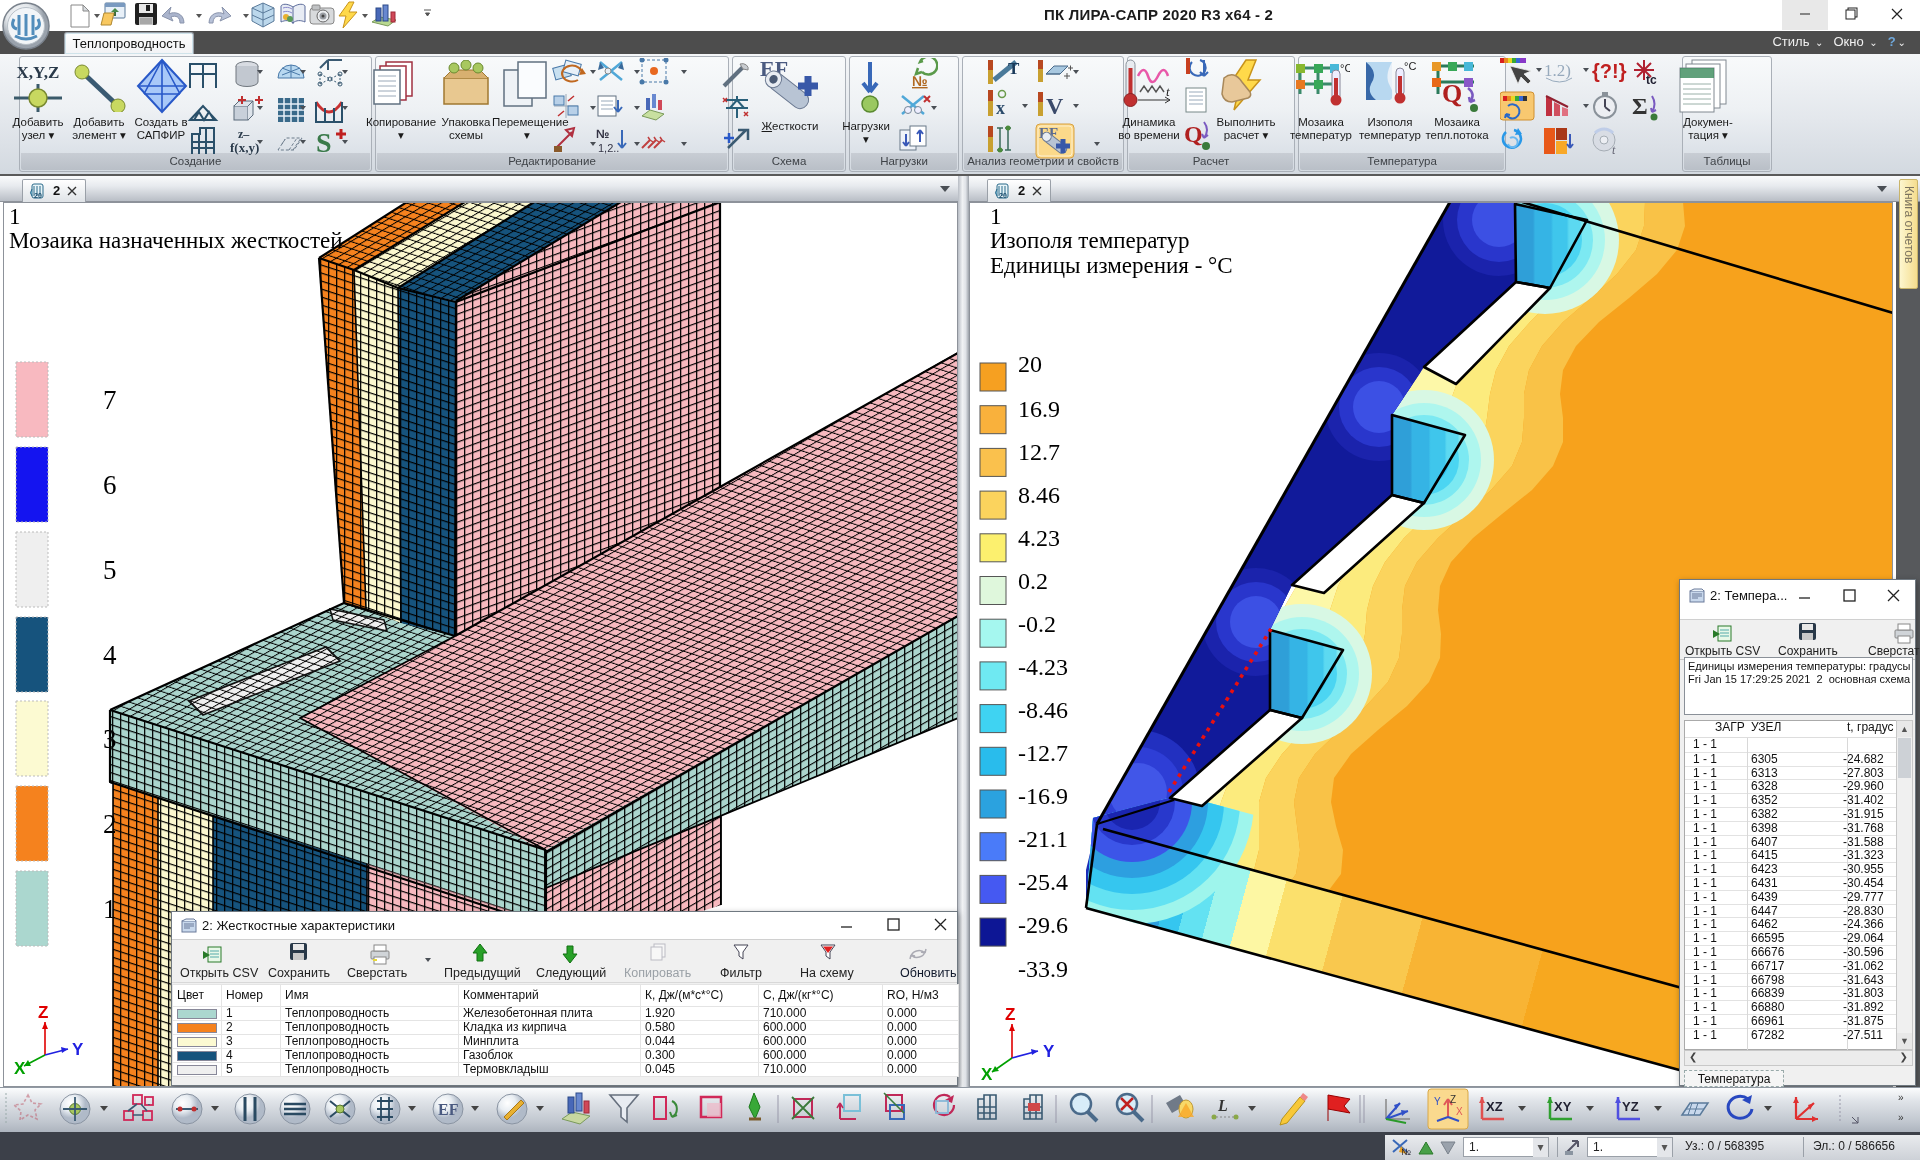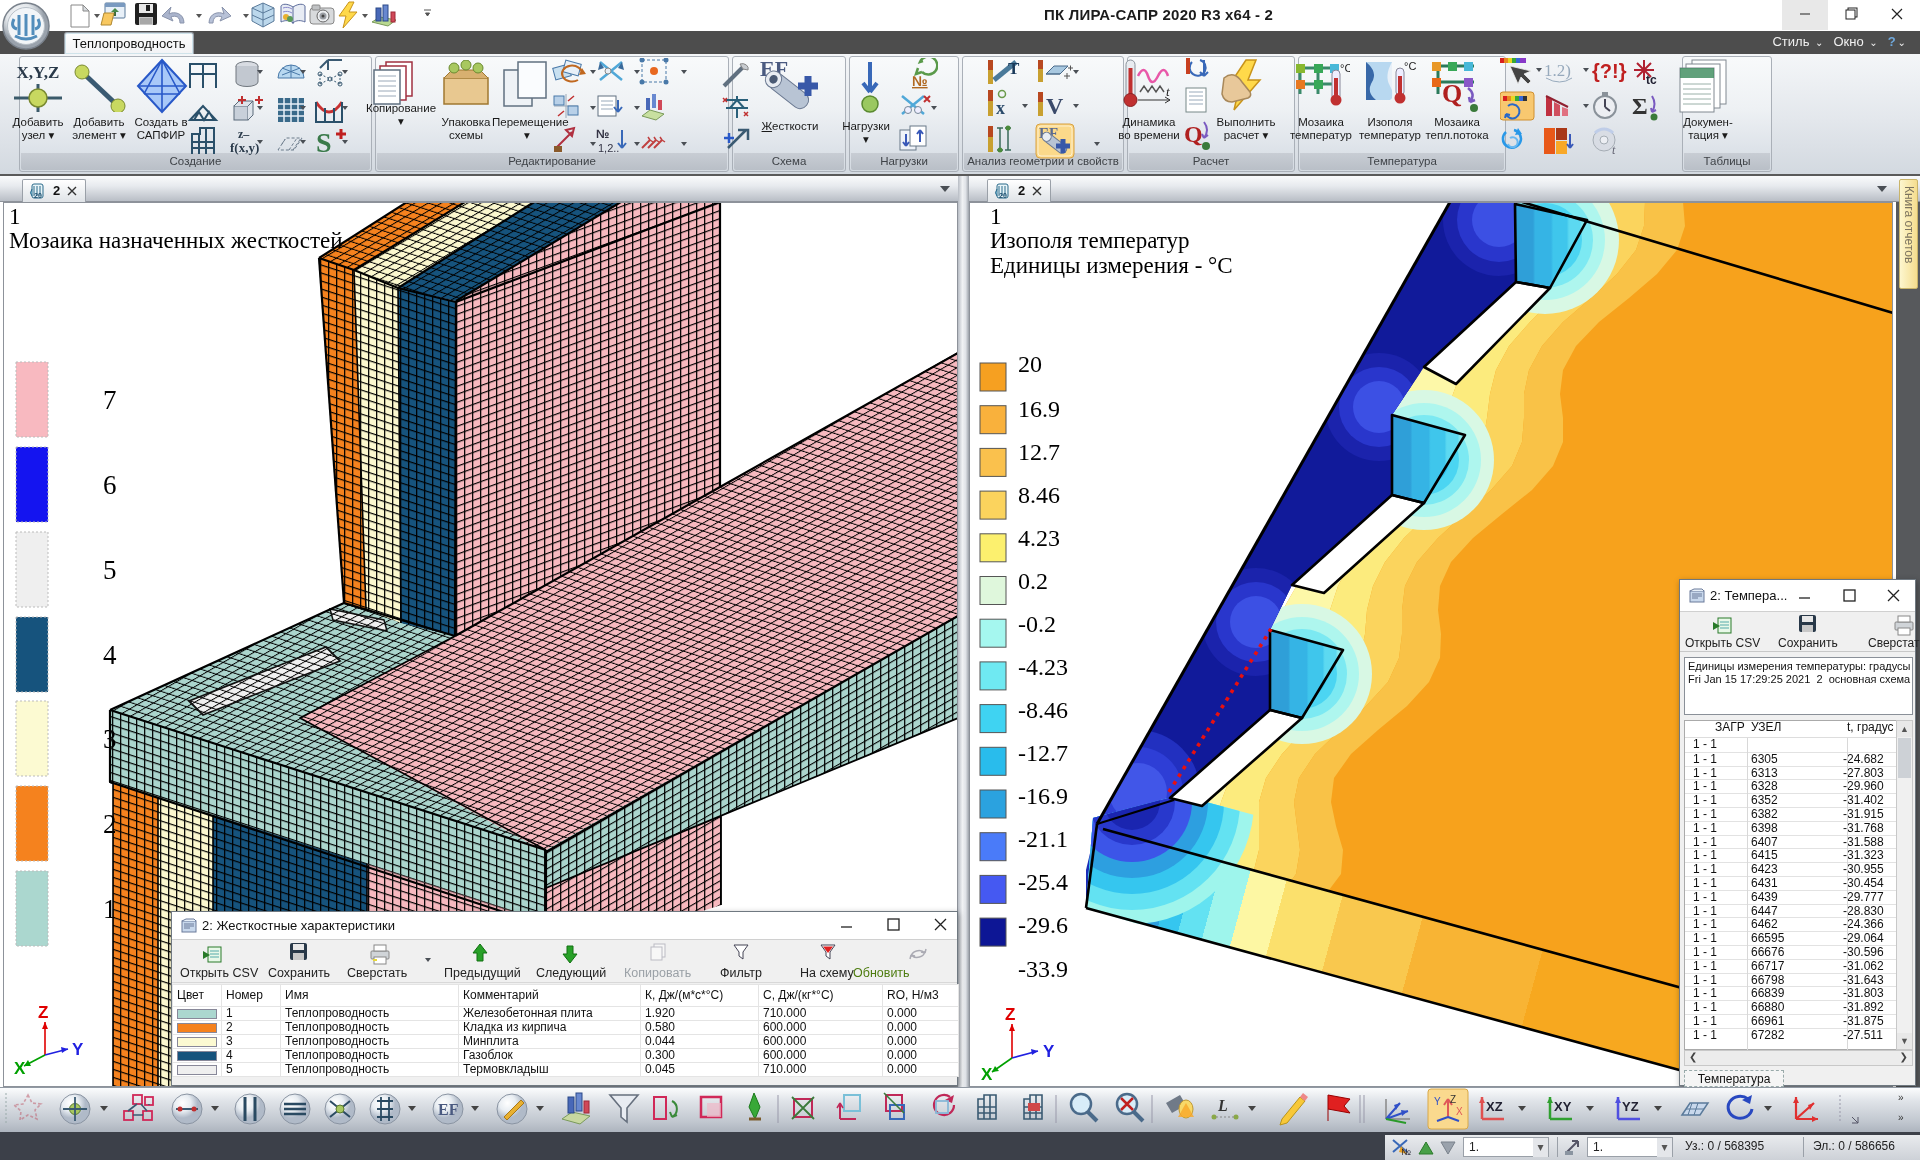--- a/index.html
+++ b/index.html
@@ -264,21 +264,21 @@
   <div class="dd" style="left:300px;top:86px;"></div>
 
   <svg class="si" style="left:372px;top:6px" width="56" height="52">
     <g>
           <rect x="14" y="2" width="26" height="34" fill="#fff" stroke="#a03040" stroke-width="1.5"></rect>
           <rect x="8" y="6" width="26" height="34" fill="#fff" stroke="#a03040" stroke-width="1.5"></rect>
           <rect x="2" y="10" width="26" height="34" fill="#fff" stroke="#607080" stroke-width="1.5"></rect>
           <path d="M6 16h18M6 21h18M6 26h18M6 31h18M6 36h18" stroke="#9aa8b8"></path>
         </g>
   </svg>
-  <div class="lbl2" style="left:364px;top:48px;width:74px;">Копирование
+  <div class="lbl2" style="left:364px;top:62px;width:74px;">Копирование
 ▾</div>
   <svg class="si" style="left:440px;top:6px" width="52" height="52">
     <path d="M4 18 h44 v26 h-44 z" fill="#e8c890" stroke="#a07830" stroke-width="1.5"></path>
     <path d="M4 18 l8-8 h28 l8 8" fill="#d8b070" stroke="#a07830"></path>
     <circle cx="14" cy="8" r="5" fill="#a8c860" stroke="#6a8a30"></circle>
         <circle cx="26" cy="5" r="5" fill="#a8c860" stroke="#6a8a30"></circle>
         <circle cx="38" cy="8" r="5" fill="#a8c860" stroke="#6a8a30"></circle>
   </svg>
   <div class="lbl2" style="left:436px;top:62px;width:60px;">Упаковка
 схемы</div>
@@ -1043,21 +1043,21 @@
         </svg>
     <span style="position:absolute;left:548px;top:26px;">Фильтр</span>
     <svg style="position:absolute;left:647px;top:3px" width="20" height="20">
           <path d="M2 2 h14 l-5 7 v7 l-4 -3 v-4 z" fill="#fff" stroke="#445"></path>
           <path d="M4 3.5 h10 l-5 6.5z" fill="#e02020"></path>
         </svg>
     <span style="position:absolute;left:628px;top:26px;">На схему</span>
     <svg style="position:absolute;left:735px;top:3px" width="22" height="20" opacity="0.5">
           <path d="M4 14 a8 7 0 0 1 14 -4 m0 0 l1-4 m-1 4 l-4-1 M18 8 a8 7 0 0 1 -14 4 m0 0 l-1 4 m1-4 l4 1" stroke="#667" fill="none" stroke-width="1.5"></path>
         </svg>
-    <span style="position:absolute;left:681px;top:26px;color:#4d7c0f;">Обновить</span>
+    <span style="position:absolute;left:728px;top:26px;color:#0f172a;">Обновить</span>
   </div>
   <table class="dtable" style="position:absolute;left:0px;top:72px;width:787px;">
     <tbody>
           <tr style="height:22px;">
             <td style="width:45px;">Цвет</td>
             <td style="width:59px;">Номер</td>
             <td style="width:178px;">Имя</td>
             <td style="width:182px;">Комментарий</td>
             <td style="width:118px;">К, Дж/(м*с*°С)</td>
             <td style="width:124px;">С, Дж/(кг*°С)</td>
@@ -1116,21 +1116,21 @@
             <td>Термовкладыш</td>
             <td>0.045</td>
             <td>710.000</td>
             <td>0.000</td>
           </tr>
   </tbody>
       </table>
 </div>
 
 <div class="dlg" style="left:1679px;top:579px;width:237px;height:507px;font-size:12px;">
-  <div class="dlgtitle" style="height:32px;">
+  <div class="dlgtitle" style="height:40px;">
     <svg style="position:absolute;left:8px;top:8px" width="18" height="16">
           <rect x="2" y="3" width="14" height="11" fill="#c8d8ec" stroke="#6a7a9a"></rect>
           <path d="M4 6h10M4 8h10M4 10h6" stroke="#6a7a9a"></path>
           <path d="M2 3 l4 -2 8 0 2 2" fill="#e8f0f8" stroke="#6a7a9a"></path>
         </svg>
     <span style="position:absolute;left:30px;top:8px;font-size:13px;">2: Темпера...</span>
     <svg style="position:absolute;left:118px;top:12px" width="14" height="12">
           <path d="M1 6h11" stroke="#222" stroke-width="1.3"></path>
         </svg>
     <svg style="position:absolute;left:163px;top:9px" width="14" height="14">

